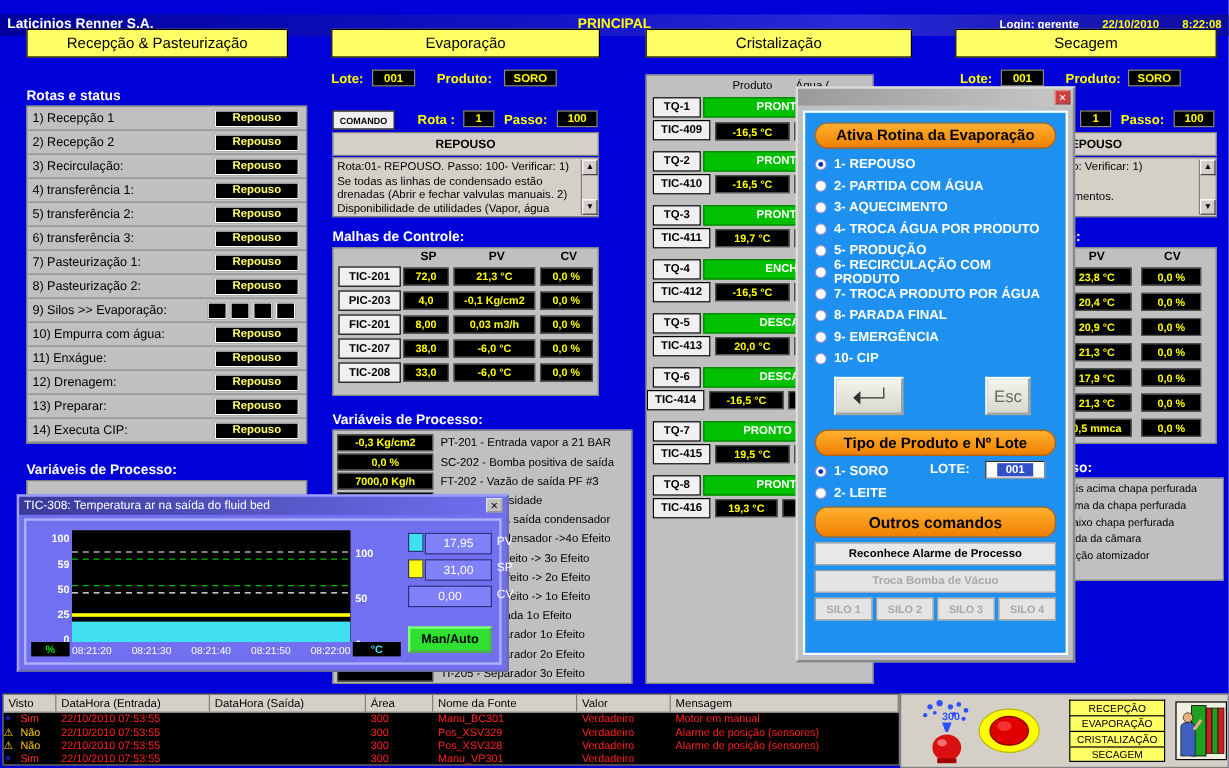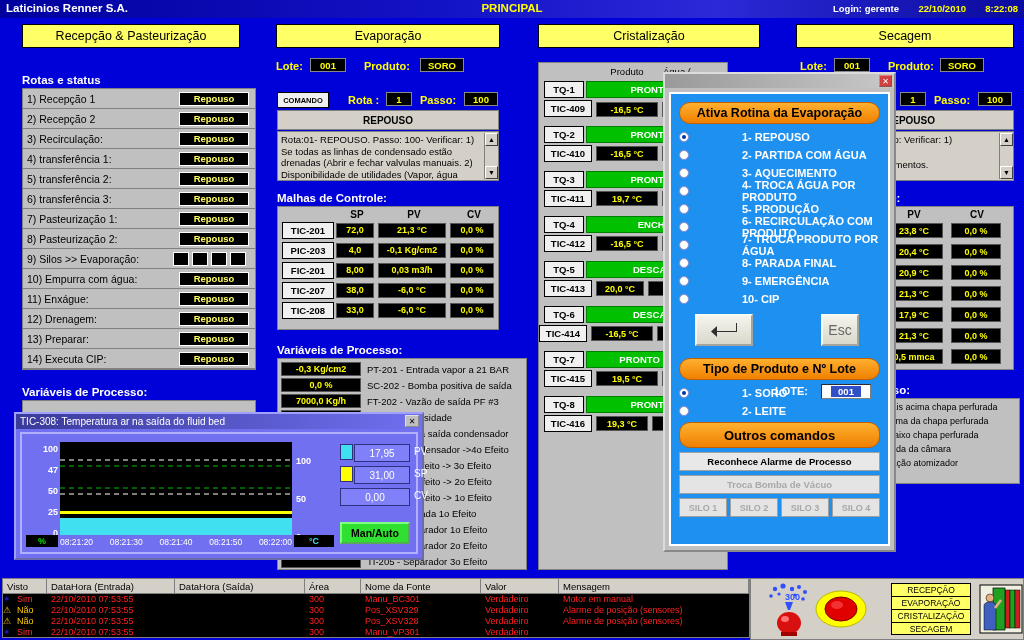--- a/index.html
+++ b/index.html
@@ -11,21 +11,21 @@
   }
   #screen {
     position: relative;
     width: 1024px; height: 640px;
     background: #0000d8;
     overflow: hidden;
   }
 
   
   #titlebar {
-    position: absolute; left:0; top:0; width:1024px; height:18px;
+    position: absolute; left:0; top:12px; width:1024px; height:18px;
     background: linear-gradient(to right, #00009e 0%, #1414c8 45%, #2a2ad8 70%, #0b0b9e 100%);
     color: #ffff00;
     font-size: 11px; font-weight: bold;
   }
   #titlebar .co {
     position:absolute; left:6px; top:2px; color:#ffffff; font-size:11.5px; font-weight:bold;
   }
   #titlebar .mid {
     position:absolute; left:0; top:2px; width:1024px; text-align:center;
     color:#ffff00; font-size:11.5px; font-weight:bold;
@@ -141,21 +141,21 @@
   }
   .orangebar {
     background:linear-gradient(to bottom,#ffb030,#f08000);
     border:1px solid #c06000; border-radius:11px;
     color:#000; font-weight:bold; font-size:12.5px;
     height:22px; display:flex; align-items:center; justify-content:center;
     margin:2px 0 4px 0;
   }
   .radiorow {
     display:flex; align-items:center; height:18px;
-    color:#ffffff; font-size:11px; font-weight:bold;gap:47px;
+    color:#ffffff; font-size:11px; font-weight:bold;
   }
   .radio {
     width:10px; height:10px; border-radius:50%;
     background:#ffffff; border:1px solid #9090d0; margin-right:6px;
     flex:0 0 auto; position:relative;
   }
   .radio.sel::after {
     content:""; position:absolute; left:2px; top:2px; width:4px; height:4px;
     border-radius:50%; background:#0033aa;
   }
@@ -503,21 +503,21 @@
             <div class="cell" style="width: 44px; margin-left: 4px;">1</div>
           </div>
         </div>
         <div style="margin-bottom: 9px;">
           <div style="display: flex; align-items: center; margin-bottom: 2px; padding-left: 5px;">
             <div class="tankname">TQ-5</div>
             <div class="tankbar" style="flex: 1 1 0%; margin-left: 2px;">DESCARR</div>
           </div>
           <div style="display: flex; align-items: center; padding-left: 5px;">
             <div class="tagbtn" style="width: 48px; margin-left: 0px;">TIC-413</div>
-            <div class="cell" style="width: 48px; margin-left: 4px;">20,0 °C</div>
+            <div class="cell" style="width: 62px; margin-left: 4px;">20,0 °C</div>
             <div class="cell" style="width: 44px; margin-left: 4px;">1</div>
           </div>
         </div>
         <div style="margin-bottom: 9px;">
           <div style="display: flex; align-items: center; margin-bottom: 2px; padding-left: 5px;">
             <div class="tankname">TQ-6</div>
             <div class="tankbar" style="flex: 1 1 0%; margin-left: 2px;">DESCARR</div>
           </div>
           <div style="display: flex; align-items: center; ">
             <div class="tagbtn" style="width: 48px; margin-left: 0px;">TIC-414</div>
@@ -728,21 +728,21 @@
           <line x1="0" y1="24" x2="232" y2="24" stroke="#00c000" stroke-width="1" stroke-dasharray="5,4"></line>
           <line x1="0" y1="46" x2="232" y2="46" stroke="#00c000" stroke-width="1" stroke-dasharray="5,4"></line>
           <line x1="0" y1="52" x2="232" y2="52" stroke="#ffffff" stroke-width="1" stroke-dasharray="5,4"></line>
           <rect x="0" y="69" width="232" height="3" fill="#ffff00"></rect>
           <rect x="0" y="76" width="232" height="17" fill="#40e0f0"></rect>
         </svg>
       </div>
 
       <div style="position:absolute; left:6px; top:10px; width:30px; color:#ffffff; font-size:9px; font-weight:bold; text-align:right;">
         <div>100</div>
-        <div style="margin-top:11px;">47</div>
+        <div style="margin-top:11px;">59</div>
         <div style="margin-top:11px;">50</div>
         <div style="margin-top:11px;">25</div>
         <div style="margin-top:11px;">0</div>
       </div>
 
       <div style="position:absolute; left:274px; top:22px; color:#ffffff; font-size:9px; font-weight:bold;">
         <div>100</div>
         <div style="margin-top:28px;">50</div>
         <div style="margin-top:28px;">0</div>
       </div>

